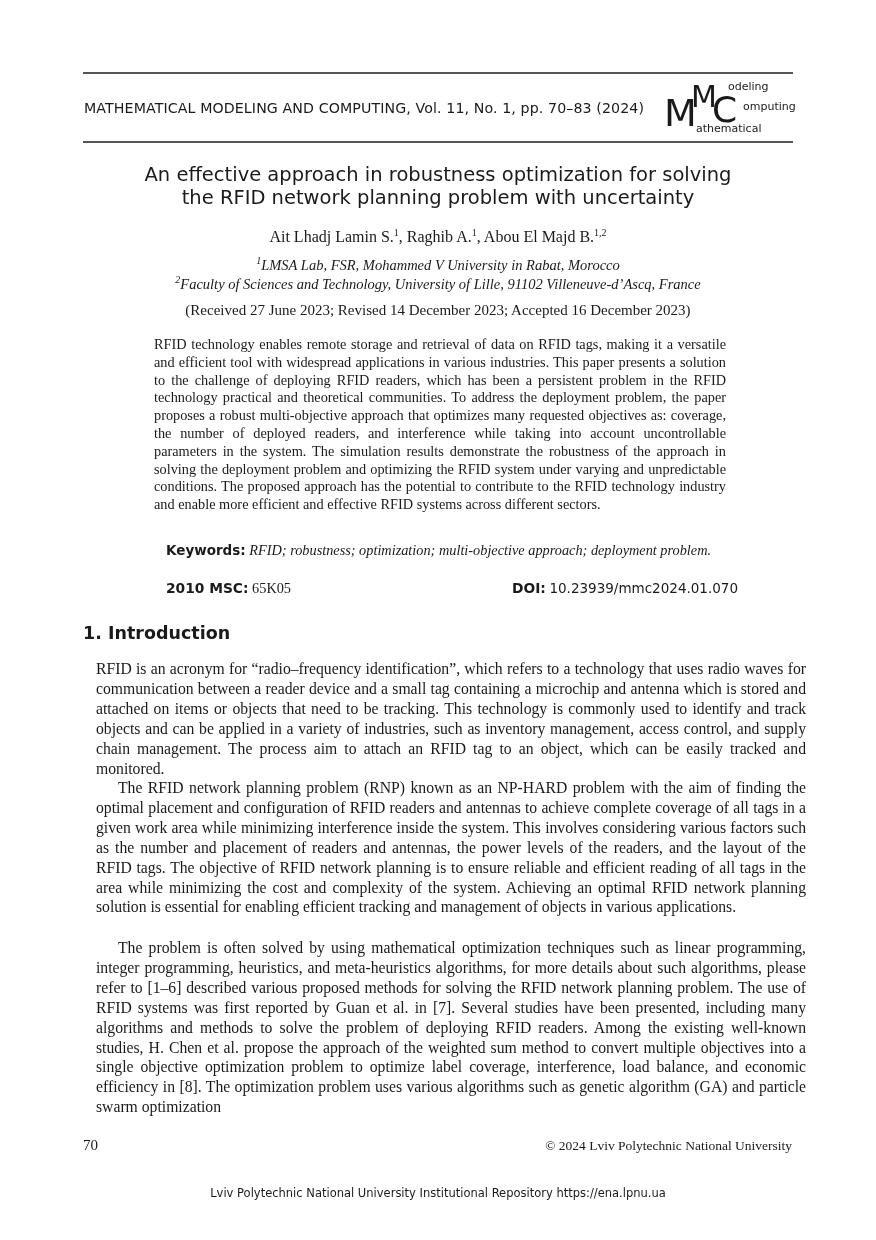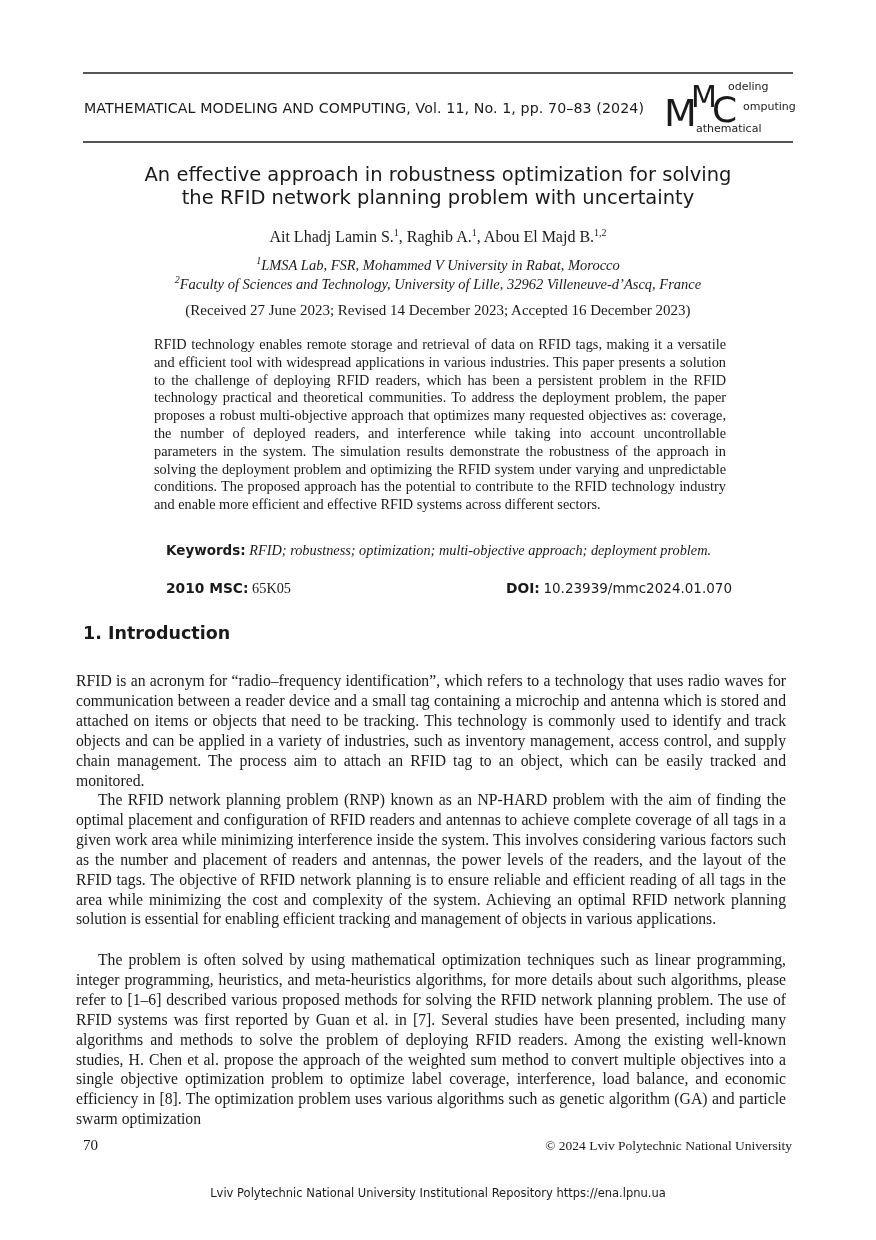--- a/index.html
+++ b/index.html
@@ -25,27 +25,27 @@
   #authors { position: absolute; left: 0; width: 876px; top: 228px; text-align: center; font-size: 16px; }
   sup { font-size: 10px; vertical-align: 6px; line-height: 0; }
   #affil { position: absolute; left: 0; width: 876px; top: 256px; text-align: center; font-size: 14.5px; font-style: italic; line-height: 19px; }
   #dates { position: absolute; left: 0; width: 876px; top: 302px; text-align: center; font-size: 15px; }
 
   #abstract { position: absolute; left: 154px; width: 572px; top: 336px; font-size: 14.3px; line-height: 17.8px; text-align: justify; }
   #keywords { position: absolute; left: 154px; width: 572px; top: 541px; font-size: 14.3px; line-height: 18px; text-align: justify; text-indent: 12px; }
   #keywords .label { font-weight: bold; font-size: 13.5px; }
   #keywords .kw { font-style: italic; }
   #msc { position: absolute; left: 166px; top: 580px; font-size: 14.3px; }
-  #doi { position: absolute; right: 144px; top: 580px; font-size: 14.3px; text-align: right; }
+  #doi { position: absolute; right: 138px; top: 580px; font-size: 14.3px; text-align: right; }
   .blabel { font-weight: bold; font-size: 13.8px; }
   .mono-ish { font-size: 13.5px; }
 
   #section-heading { position: absolute; left: 83px; top: 623px; font-size: 17.5px; font-weight: bold; }
 
-  .para { position: absolute; left: 76px; width: 710px; font-size: 15.7px; line-height: 19.9px; text-align: justify; margin-top: 12px; }
+  .para { position: absolute; left: 96px; width: 710px; font-size: 15.7px; line-height: 19.9px; text-align: justify; }
   #p1 { top: 659px; }
   #p2 { top: 778px; text-indent: 22px; }
   #p3 { top: 938px; text-indent: 22px; }
 
   #page-number { position: absolute; left: 83px; top: 1137px; font-size: 15px; }
   #copyright { position: absolute; right: 84px; top: 1138px; font-size: 13.5px; }
   #repo-footer { position: absolute; left: 0; width: 876px; top: 1186px; text-align: center; font-size: 11.5px; }
 </style>
 </head>
 <body>
@@ -69,21 +69,21 @@
   <div>An effective approach in robustness optimization for solving</div>
   <div>the RFID network planning problem with uncertainty</div>
 </div>
 
 <div id="authors" class="serif">
   <span>Ait Lhadj Lamin S.</span><sup>1</sup><span>, </span><span>Raghib A.</span><sup>1</sup><span>, </span><span>Abou El Majd B.</span><sup>1,2</sup>
 </div>
 
 <div id="affil" class="serif">
   <div><sup>1</sup><span>LMSA Lab, FSR, Mohammed V University in Rabat, Morocco</span></div>
-  <div><sup>2</sup><span>Faculty of Sciences and Technology, University of Lille, 32962 Villeneuve-d’Ascq, France</span></div>
+  <div><sup>2</sup><span>Faculty of Sciences and Technology, University of Lille, 91102 Villeneuve-d’Ascq, France</span></div>
 </div>
 
 <div id="dates" class="serif">(Received 27 June 2023; Revised 14 December 2023; Accepted 16 December 2023)</div>
 
 <div id="abstract" class="serif">RFID technology enables remote storage and retrieval of data on RFID tags, making it a versatile and efficient tool with widespread applications in various industries. This paper presents a solution to the challenge of deploying RFID readers, which has been a persistent problem in the RFID technology practical and theoretical communities. To address the deployment problem, the paper proposes a robust multi-objective approach that optimizes many requested objectives as: coverage, the number of deployed readers, and interference while taking into account uncontrollable parameters in the system. The simulation results demonstrate the robustness of the approach in solving the deployment problem and optimizing the RFID system under varying and unpredictable conditions. The proposed approach has the potential to contribute to the RFID technology industry and enable more efficient and effective RFID systems across different sectors.</div>
 
 <div id="keywords" class="serif">
   <span class="label sans">Keywords:</span>
   <span class="kw">RFID; robustness; optimization; multi-objective approach; deployment problem.</span>
 </div>

